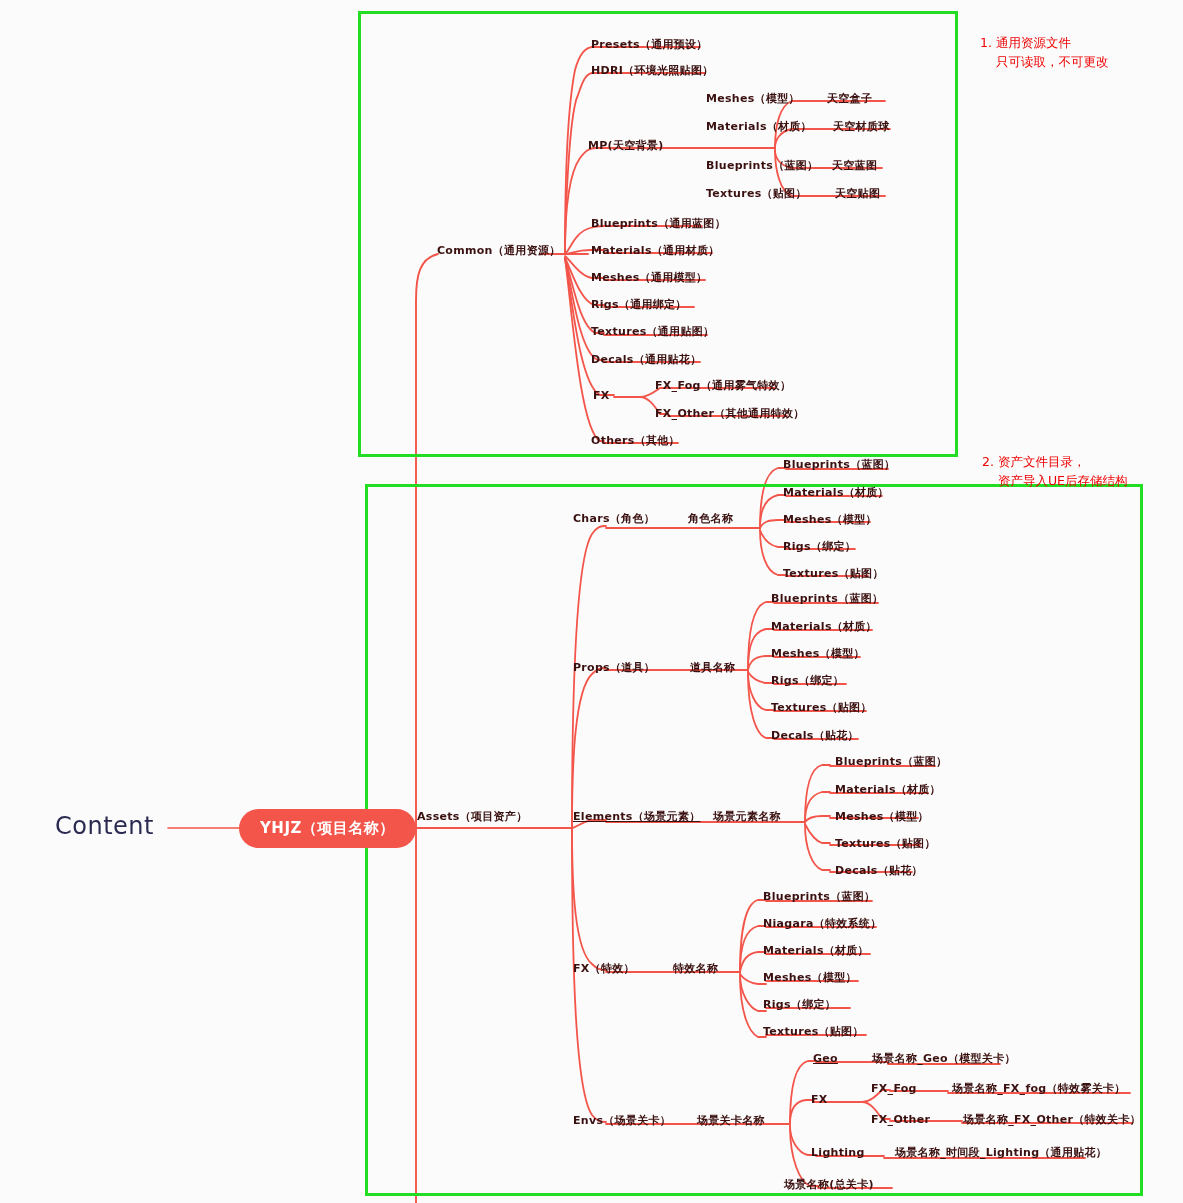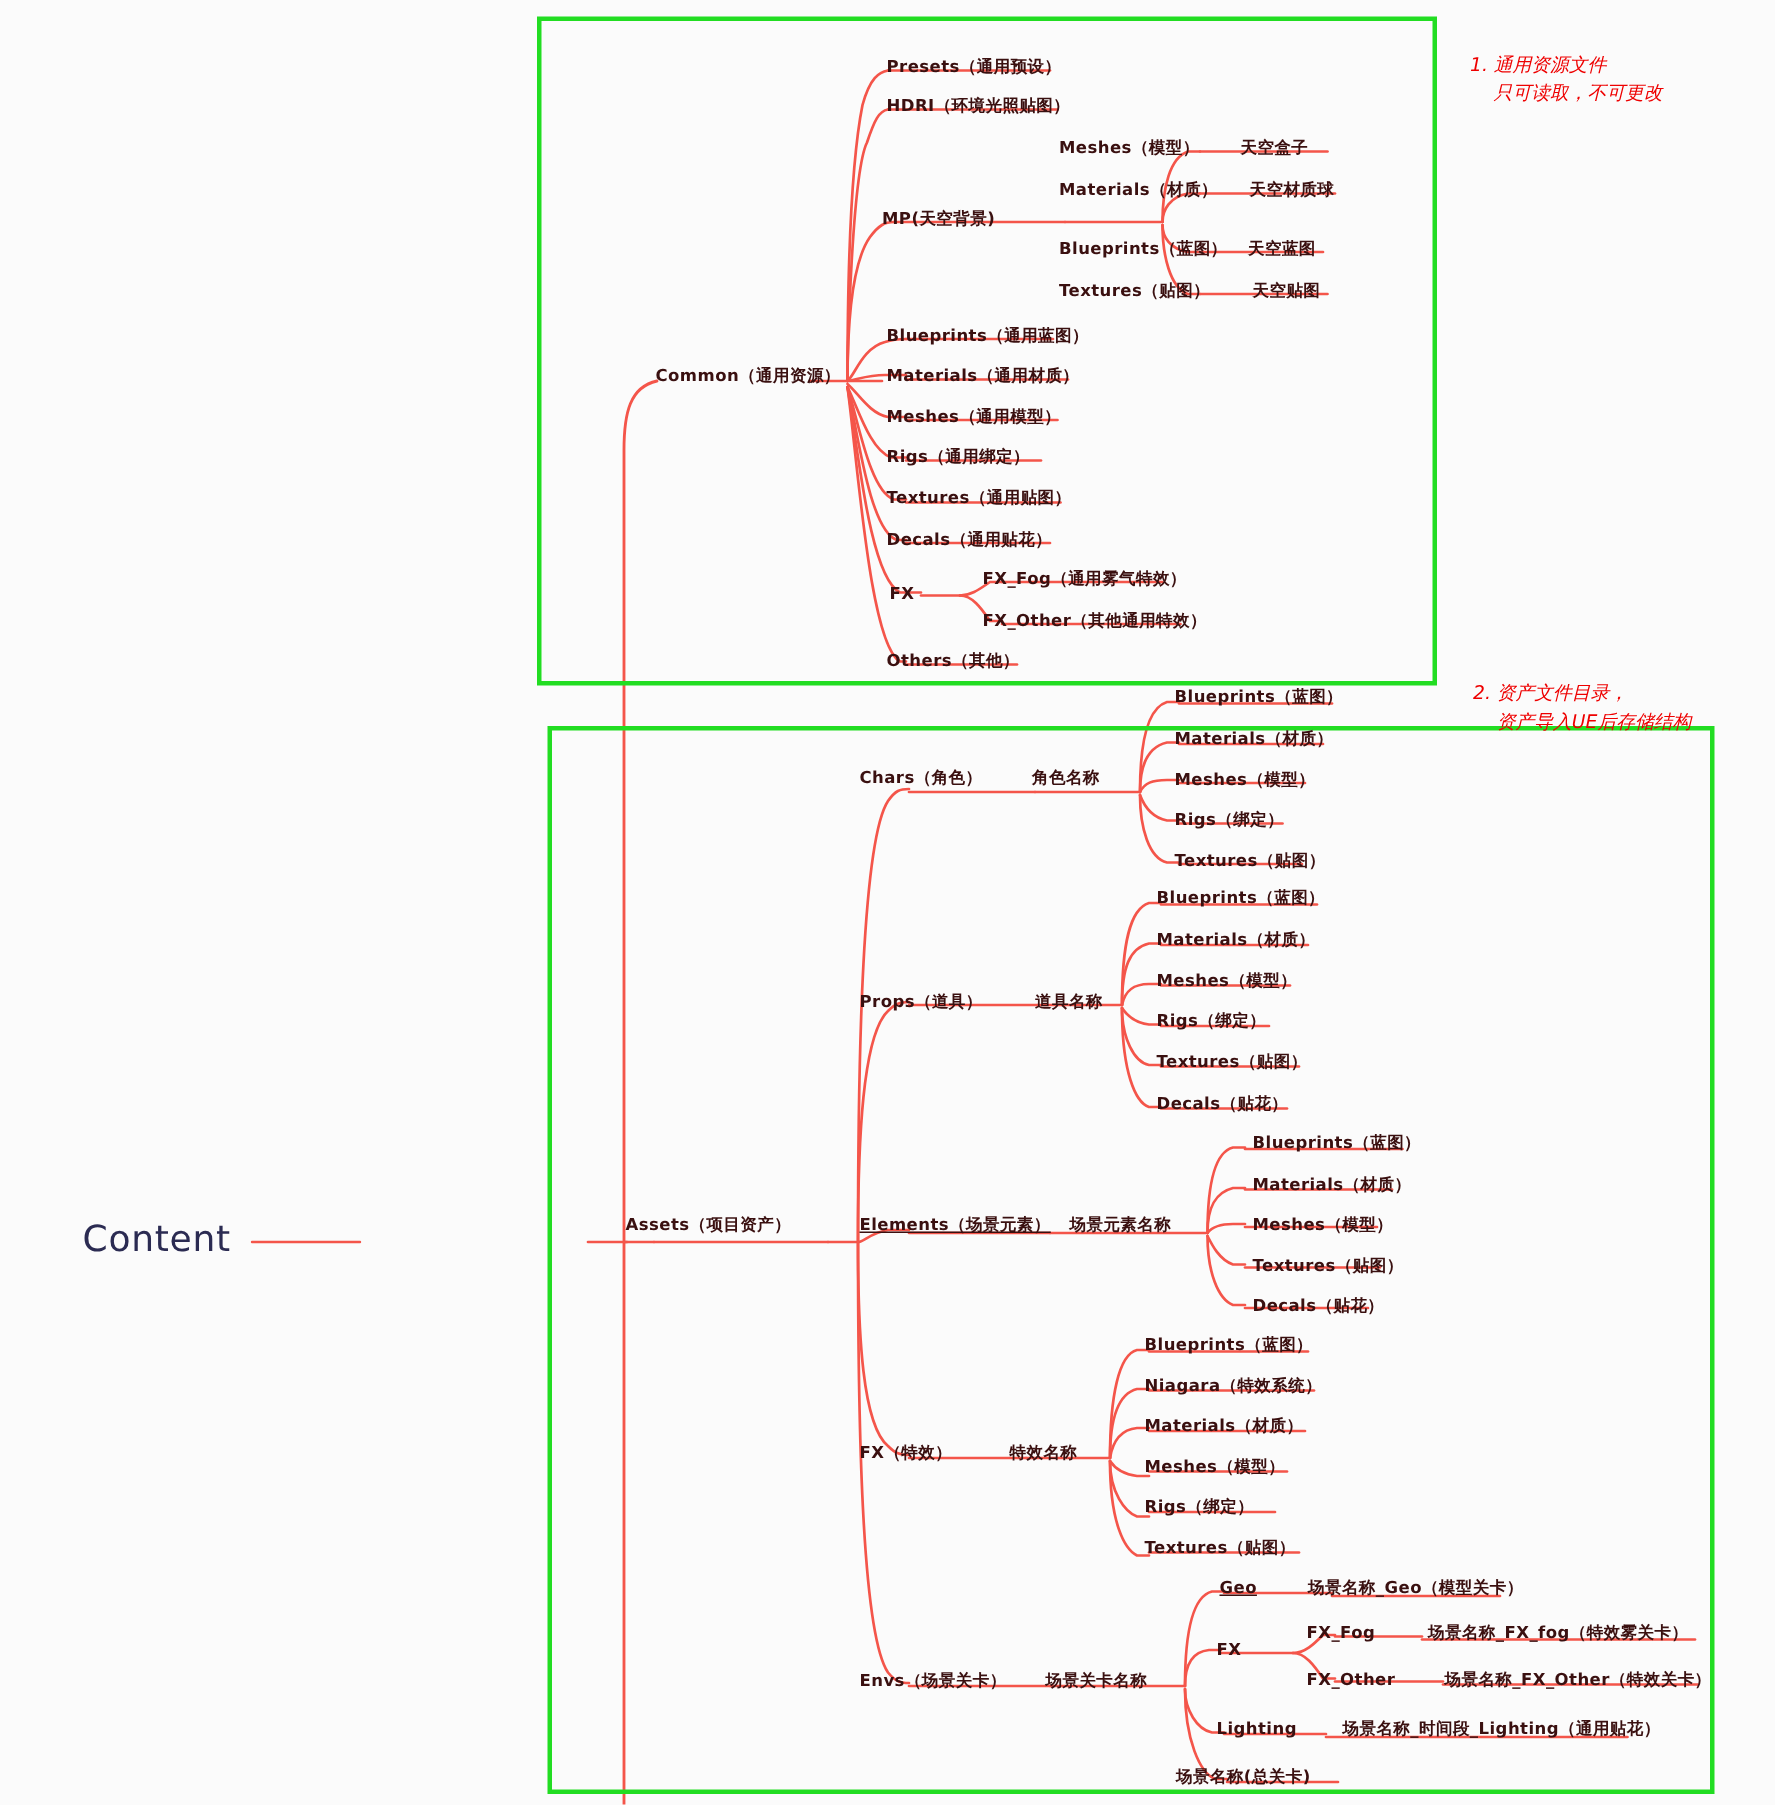--- a/index.html
+++ b/index.html
@@ -48,21 +48,20 @@
     box-sizing:border-box;
     pointer-events:none;
   }
   .annot{
     position:absolute;
     color:#ee0000;
     font-size:12.5px;
     line-height:19px;
     white-space:pre;
     font-family:"DejaVu Sans","Liberation Sans",sans-serif;
-    font-style:italic;
   }
 </style>
 </head>
 <body>
 
 <div id="stage">
 
   <svg class="links" viewBox="0 0 1183 1203">
     <g fill="none" stroke="#f4554a" stroke-width="1.8" stroke-linecap="round">
 
@@ -206,20 +205,21 @@
       <path d="M962 1123 L1132 1123"></path>
       <path d="M884 1158 L1085 1158"></path>
     </g>
   </svg>
 
   <div class="greenbox" style="left:358px;top:11px;width:600px;height:446px;"></div>
   <div class="greenbox" style="left:365px;top:484px;width:778px;height:712px;"></div>
 
   <div class="content-label" style="left:55px;top:812px;">Content</div>
 
+  <div class="root-node" style="left:240px;top:810px;">YHJZ（项目名称）</div>
 
   <div class="annot" style="left:980px;top:33px;">1. 通用资源文件
     只可读取，不可更改</div>
   <div class="annot" style="left:982px;top:452px;">2. 资产文件目录，
     资产导入UE后存储结构</div>
 
   <div class="node" style="left:437px;top:244px;">Common（通用资源）</div>
 
   <div class="node" style="left:591px;top:38px;">Presets（通用预设）</div>
   <div class="node" style="left:591px;top:64px;">HDRI（环境光照贴图）</div>

